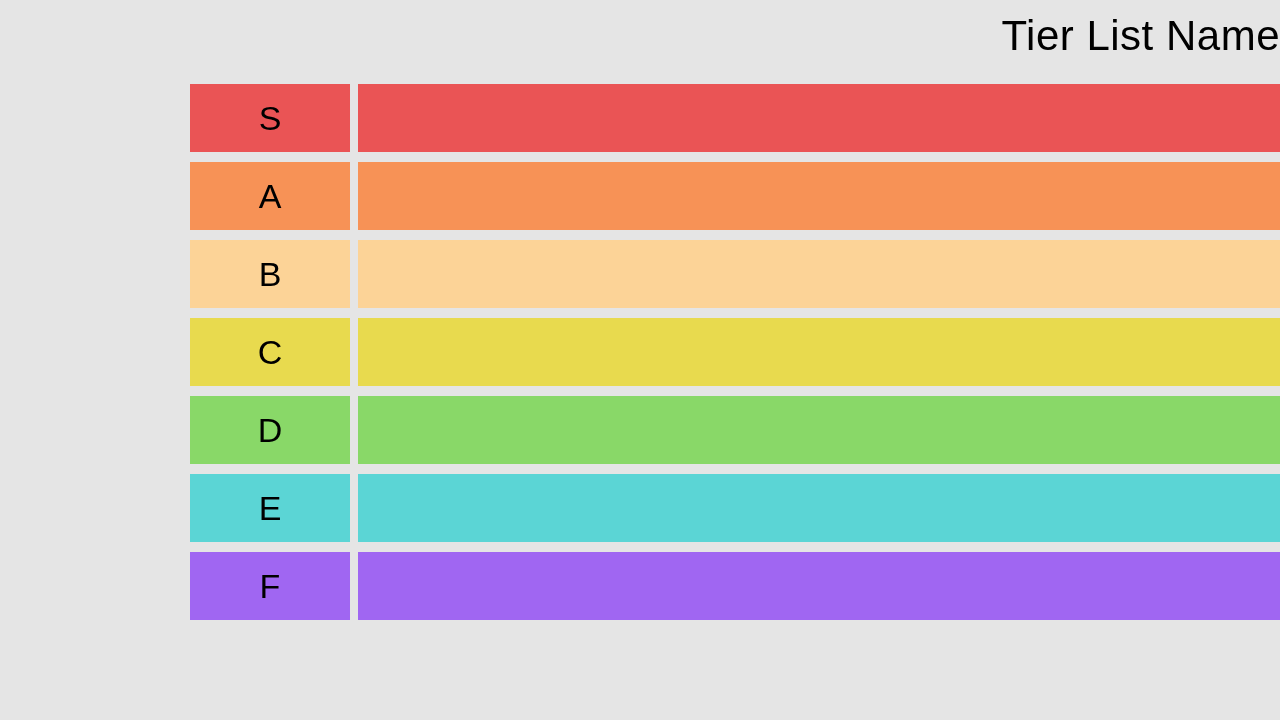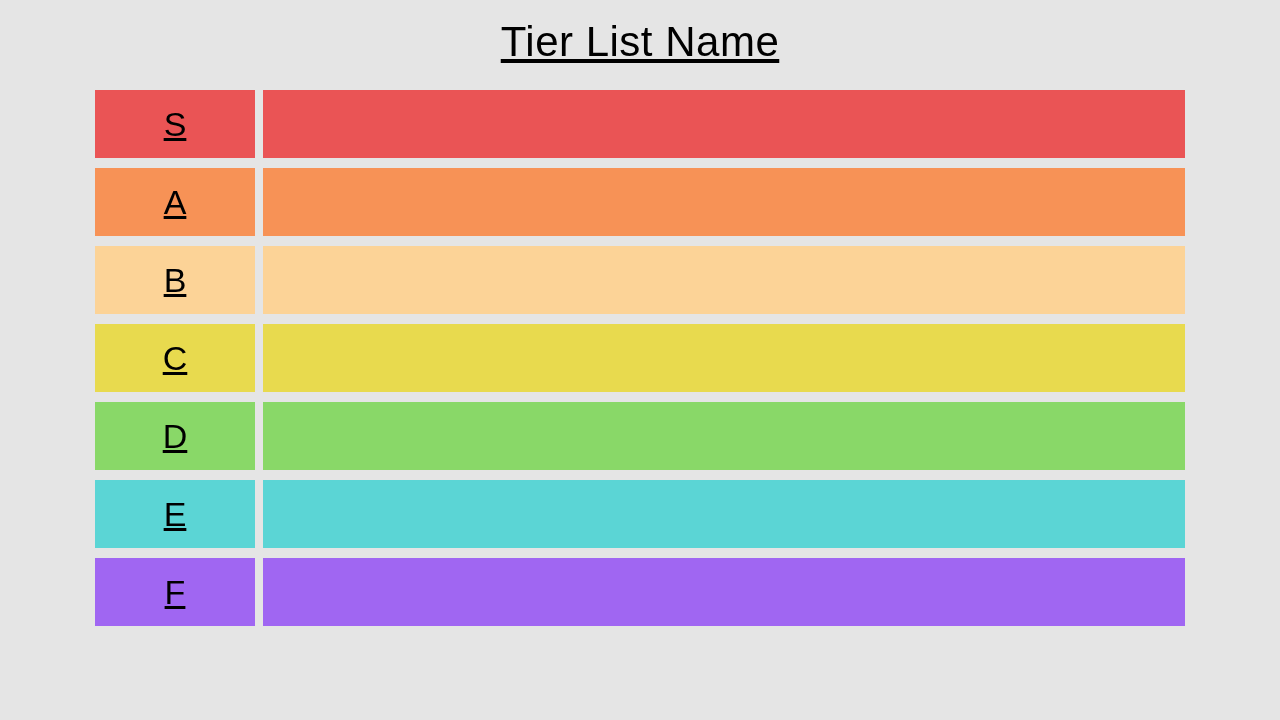--- a/index.html
+++ b/index.html
@@ -12,23 +12,22 @@
       height: 720px;
       background: #e5e5e5;
       font-family: "Century Gothic", "Futura", "Gill Sans", sans-serif;
       overflow: hidden;
     }
     .container {
       width: 100%;
       height: 100%;
       display: flex;
       flex-direction: column;
-      align-items: center;
-      padding-top: 18px;
-      text-decoration: underline;
+      align-items: flex-end;
+      padding-top: 12px;
     }
     .title {
       font-size: 42px;
       font-weight: 400;
       color: #000;
       margin-bottom: 24px;
       letter-spacing: 0.5px;
     }
     .tier-list {
       width: 1090px;

